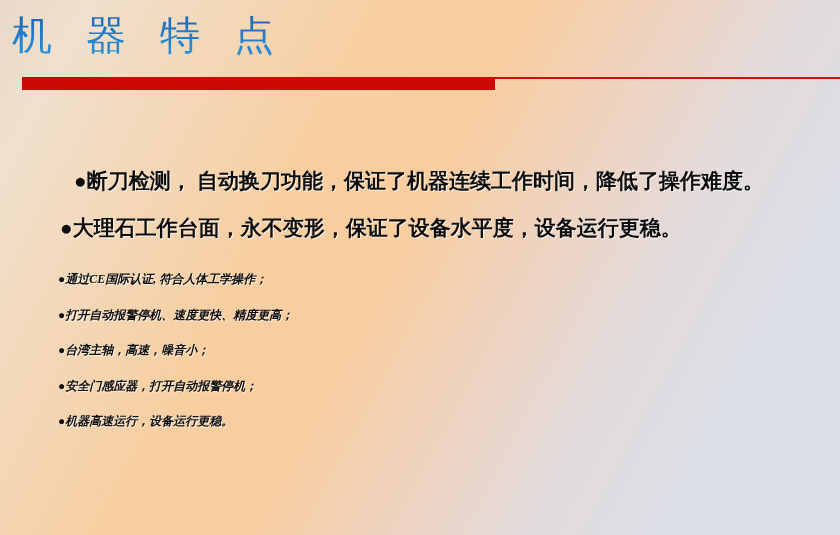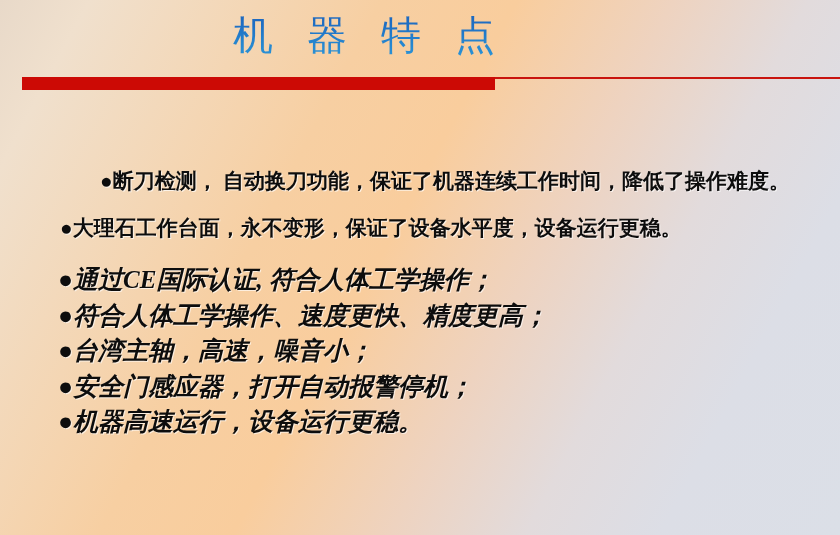--- a/index.html
+++ b/index.html
@@ -31,21 +31,20 @@
     overflow: hidden;
   }
 
   
   #title-area {
     position: absolute;
     left: 0;
     top: 8px;
     width: 728px;
     height: 62px;
-    text-align: center;
   }
   #slide-title {
     display: inline-block;
     font-family: "Liberation Serif", "DejaVu Serif", serif;
     font-size: 40px;
     line-height: 56px;
     letter-spacing: 12px;
     padding-left: 12px;
     font-weight: 400;
     background-image: linear-gradient(180deg, #1e63b8 0%, #1f6fc4 30%, #2585cf 62%, #2f9ad8 100%);
@@ -98,35 +97,35 @@
   .pbullet {
     position: absolute;
     font-family: "Liberation Serif", "DejaVu Serif", serif;
     font-size: 21px;
     line-height: 30px;
     font-weight: bold;
     color: #0d0d0d;
     white-space: nowrap;
     text-shadow: 1px 1px 0 rgba(255,255,255,0.7);
   }
-  #pbullet-0 { left: 74px; top: 166px; margin-left: 26px; }
+  #pbullet-0 { left: 74px; top: 166px; }
   #pbullet-1 { left: 60px; top: 213px; }
 
   
   #feature-list {
     position: absolute;
     left: 58px;
     top: 262px;
     margin: 0;
     padding: 0;
     list-style: none;
   }
   #feature-list li {
     font-family: "Liberation Serif", "DejaVu Serif", serif;
-    font-size: 25px;
+    font-size: 12px;
     line-height: 35.5px;
     font-weight: bold;
     font-style: italic;
     color: #0d0d0d;
     white-space: nowrap;
     text-shadow: 1px 1px 0 rgba(255,255,255,0.65);
   }
   .bdot {
     font-style: normal;
     font-weight: normal;
@@ -146,19 +145,19 @@
     <div id="divider-thick"></div>
   </div>
 
 
   <div class="pbullet" id="pbullet-0">●断刀检测， 自动换刀功能，保证了机器连续工作时间，降低了操作难度。</div>
 
   <div class="pbullet" id="pbullet-1">●大理石工作台面，永不变形，保证了设备水平度，设备运行更稳。</div>
 
   <ul id="feature-list">
     <li><span class="bdot">●</span><span>通过CE国际认证, 符合人体工学操作；</span></li>
-    <li><span class="bdot">●</span><span>符合人体工学操作、速度更快、精度更高；</span></li>
+    <li><span class="bdot">●</span><span>打开自动报警停机、速度更快、精度更高；</span></li>
     <li><span class="bdot">●</span><span>台湾主轴，高速，噪音小；</span></li>
     <li><span class="bdot">●</span><span>安全门感应器，打开自动报警停机；</span></li>
     <li><span class="bdot">●</span><span>机器高速运行，设备运行更稳。</span></li>
   </ul>
 
 </div>
 
 </body></html>

